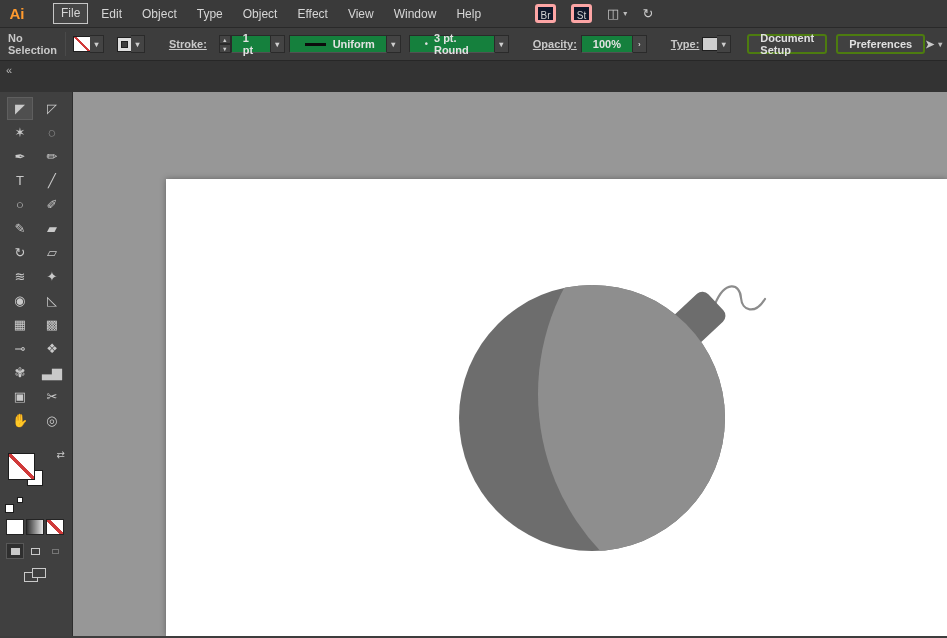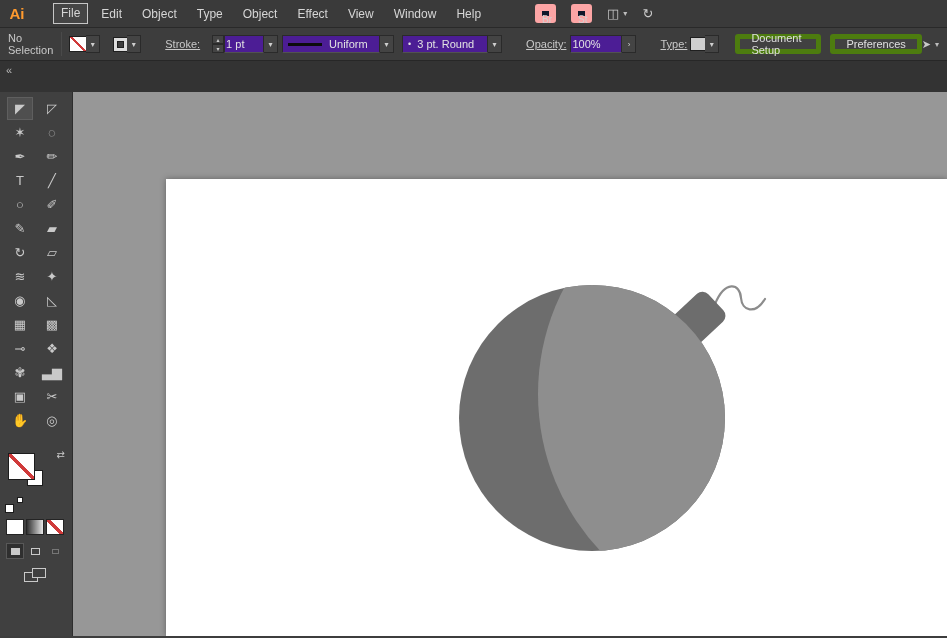--- a/index.html
+++ b/index.html
@@ -12,43 +12,43 @@
 
   
   .menubar { height:28px; display:flex; align-items:center; background:#3a3a3a;
     border-bottom:1px solid #292929; color:#d6d6d6; font-size:12px;gap:16px; }
   .logo { width:34px; text-align:center; color:#ff9a2e; font-weight:bold; font-size:15px; }
   .menus { display:flex; align-items:center; height:100%; }
   .menu-item { padding:0 10px; line-height:26px; }
   .menu-item.boxed { border:1px solid #c6c6c6; line-height:19px; padding:0 7px; margin:4px 3px; background:#454545; }
   .menubar-right { display:flex; align-items:center; margin-left:28px; gap:15px; }
   .appbtn { width:21px; height:19px; line-height:17px; text-align:center; background:#0f172a;
-    border:7px solid #fca5a5; border-radius:3px; font-size:10px; color:#d2d2d2; }
+    border:3px solid #fca5a5; border-radius:3px; font-size:10px; color:#d2d2d2; }
   .iconbtn { display:flex; align-items:center; gap:4px; color:#c9c9c9; font-size:13px; }
   .dd { font-size:8px; color:#bdbdbd; }
 
   
   .controlbar { height:33px; display:flex; align-items:center; background:#3d3d3d;
-    border-bottom:1px solid #272727; color:#c9c9c9; font-size:11px; padding:0 8px; }
+    border-bottom:1px solid #272727; color:#c9c9c9; font-size:11px; padding:0 8px;font-weight:bold; }
   .vsep { width:1px; height:24px; background:#2d2d2d; margin:0 8px; border-right:1px solid #4a4a4a; }
   .cb-label { text-decoration:underline; margin:0 4px 0 24px; }
   .combo { display:flex; align-items:center; }
-  .field { height:18px; background:#4c1d95; border:1px solid #2a2a2a; border-bottom-color:#525252;
-    display:flex; align-items:center; padding:0 1px; color:#e2e2e2; }
+  .field { height:18px; background:#15803d; border:1px solid #2a2a2a; border-bottom-color:#525252;
+    display:flex; align-items:center; padding:0 11px; color:#e2e2e2; }
   .ddbtn { width:14px; height:18px; background:#444; border:1px solid #2a2a2a; border-left:none;
     display:flex; align-items:center; justify-content:center; font-size:8px; color:#cfcfcf; }
   .none-swatch { width:16px; height:14px; background:#fff; box-shadow:0 0 0 1px #1f1f1f;
     background-image:linear-gradient(45deg, transparent 44%, #d03a3a 44%, #d03a3a 56%, transparent 56%); }
   .stroke-box { width:13px; height:13px; border:3px solid #dedede; box-shadow:0 0 0 1px #1f1f1f, inset 0 0 0 1px #1f1f1f; margin-left:14px; }
   .stepper { display:flex; flex-direction:column; margin-left:8px; }
   .stepper span { width:12px; height:9px; line-height:8px; font-size:6px; text-align:center;
     background:#444; border:1px solid #2a2a2a; color:#ccc; }
   .stroke-line { width:34px; height:3px; background:#0c0c0c; margin:0 7px 0 4px; }
   .bullet { margin:0 6px 0 4px; font-size:9px; }
-  .btn { height:20px; padding:0 11px; border:5px solid #4d7c0f; border-radius:3px; background:#414141;
+  .btn { height:20px; padding:0 11px; border:2px solid #4d7c0f; border-radius:3px; background:#414141;
     display:flex; align-items:center; color:#e0e0e0; margin-left:9px; }
   .style-swatch { width:14px; height:12px; background:#cfcfcf; box-shadow:0 0 0 1px #1f1f1f; }
   .ws { margin-left:auto; display:flex; align-items:center; gap:4px; color:#c9c9c9; }
 
   
   .tabbar { height:31px; background:#333; display:flex; align-items:flex-end; }
   .collapse { width:73px; color:#b9b9b9; font-size:11px; padding:3px 0 0 6px; align-self:flex-start; }
   .tab { height:26px; background:#4e4e4e; border:1px solid #262626; border-bottom:none;
     border-radius:2px 2px 0 0; display:flex; align-items:center; gap:15px; padding:0 11px;
     margin-left:5px; color:#e4e4e4; font-size:11px; }

